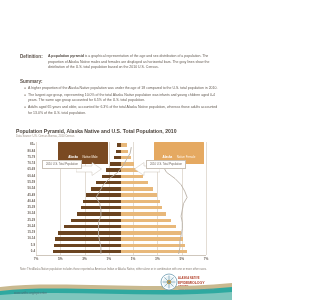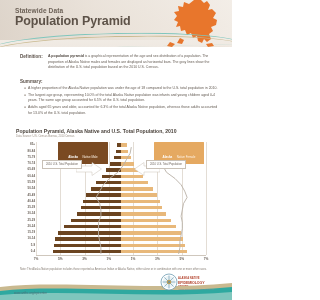--- a/index.html
+++ b/index.html
@@ -127,37 +127,20 @@
   .logo-l1 { font-size:2.7px; font-weight:bold; color:#b4452f; line-height:1.15; }
   .logo-l2 { font-size:3.6px; font-weight:bold; color:#b4452f; line-height:1.15; letter-spacing:-.1px;}
   .logo-l3 { font-size:2.5px; font-weight:bold; color:#b4452f; line-height:1.15; }
   .logo-l4 { font-size:2.1px; color:#7e8e97; line-height:1.2; }
 </style>
 </head>
 <body>
 
 <div id="page">
 
-  <div class="header">
-    <div class="hdr-band"></div>
-
-    <svg class="ak-map" viewBox="0 0 74 50">
-      <path fill="#e8762c" d="M44 2 L50 1 L54 5 L57 3 L60 7 L58 12 L62 11 L66 15 L63 20 L67 22 L66 27
-        L61 29 L63 33 L59 36 L61 41 L57 44 L54 41 L52 45 L48 43 L47 38 L43 40 L41 35 L37 37 L35 32
-        L31 33 L30 28 L26 29 L28 24 L24 22 L27 18 L24 14 L29 13 L28 8 L33 9 L34 4 L39 6 Z"></path>
-      <path fill="#e8762c" d="M30 40 L34 42 L32 46 L27 45 Z"></path>
-      <path fill="#e8762c" d="M20 44 L25 46 L22 49 L17 48 Z"></path>
-      <path fill="#e8762c" d="M56 46 L62 45 L64 48 L58 49 Z"></path>
-    </svg>
-
-    <div class="hdr-sub">Statewide Data</div>
-    <div class="hdr-title">Population Pyramid</div>
-    <div class="swoosh1"></div>
-    <div class="swoosh2"></div>
-  </div>
 
   <div id="def-label">Definition:</div>
   <div id="def-body" class="body-txt">
     <b>A population pyramid</b>
     <span>is a graphical representation of the age and sex distribution of a population. The proportion of Alaska Native males and females are displayed as horizontal bars. The gray lines show the distribution of the U.S. total population based on the 2010 U.S. Census.</span>
   </div>
 
   <div id="summary-label">Summary:</div>
   <div id="summary-list">
     <div class="bullet-row">

